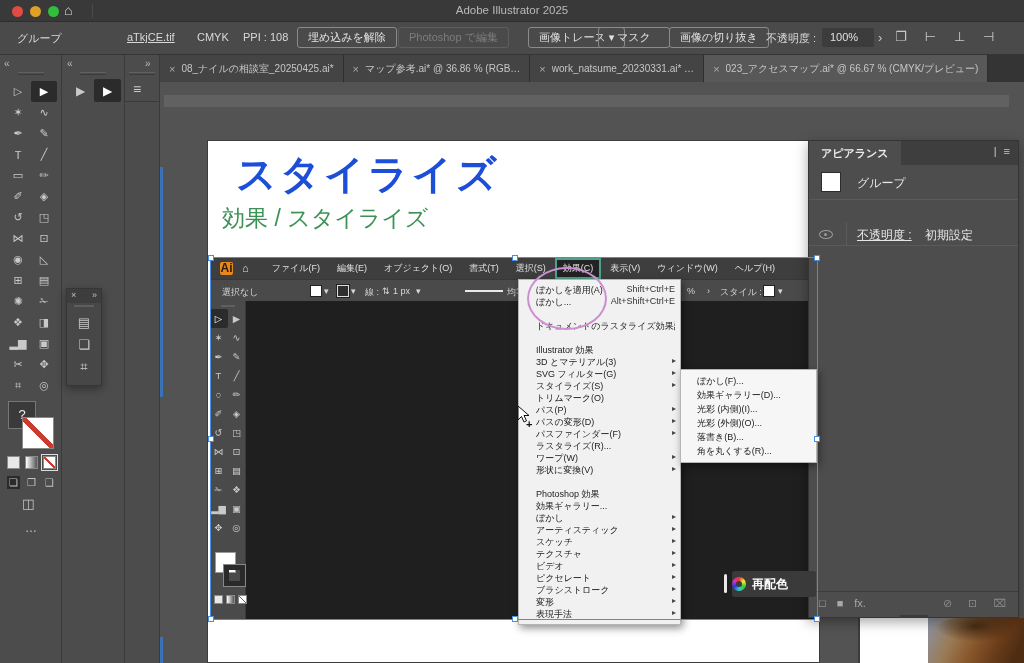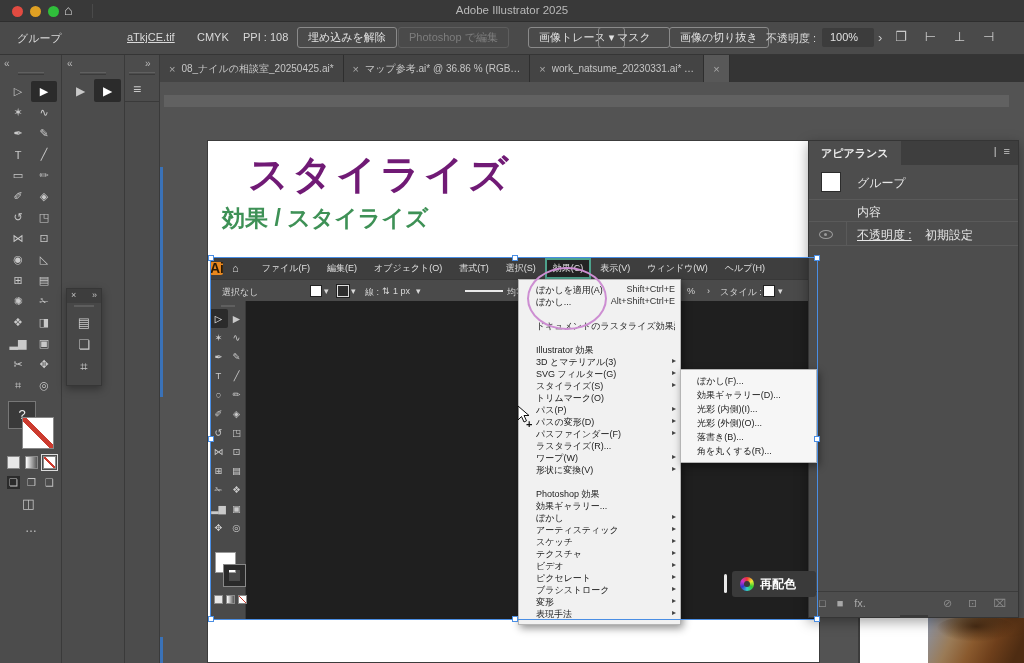--- a/index.html
+++ b/index.html
@@ -70,27 +70,27 @@
   .dtab.active { background:#585858; }
   .dtab .lbl { overflow:hidden; text-overflow:ellipsis; }
 
   
   .canvas { position:absolute; left:160px; top:82px; width:864px; height:581px; background:#535353; overflow:hidden; }
   .band { position:absolute; left:4px; top:13px; width:845px; height:12px; background:#666666; opacity:.75; }
   .edge-blue1 { position:absolute; left:0; top:85px; width:3px; height:230px; background:#3a72b8; }
   .edge-blue2 { position:absolute; left:0; top:555px; width:3px; height:108px; background:#3a72b8; }
 
   .artboard { position:absolute; left:47px; top:58px; width:613px; height:523px; background:#ffffff; border:1px solid #3c3c3c; }
-  .ab-title { position:absolute; left:28px; top:6px; font-size:40px; letter-spacing:3px; color:#701a75; font-weight:600;margin-left:12px; }
-  .ab-sub { position:absolute; left:14px; top:62px; font-size:23px; font-weight:700; }
+  .ab-title { position:absolute; left:28px; top:6px; font-size:40px; letter-spacing:3px; color:#1d4ed8; font-weight:600; }
+  .ab-sub { position:absolute; left:14px; top:62px; font-size:23px; font-weight:400; }
 
   
   .tif { position:absolute; left:2px; top:116px; width:608px; height:363px; background:#1f1f1f; }
   .i-menubar { position:absolute; left:0; top:0; width:608px; height:22px; background:#3e3e3e; display:flex; align-items:center; }
-  .ai-logo { width:13px; height:13px; margin-left:0; background:#e8871e; color:#2b1a05; font-size:14px; font-weight:700; text-align:center; line-height:13px; border-radius:2px; }
+  .ai-logo { width:13px; height:13px; margin-left:10px; background:#e8871e; color:#2b1a05; font-size:12px; font-weight:700; text-align:center; line-height:13px; border-radius:2px; }
   .i-home { margin-left:9px; font-size:11px; color:#d5d5d5; }
   .i-menus { display:flex; margin-left:16px; gap:3px; }
   .i-menu { padding:3px 7px; font-size:9px; color:#e0e0e0; white-space:nowrap; }
   .i-menu.active { background:#232323; outline:2px solid #4da28c; outline-offset:-1px; }
   .i-control { position:absolute; left:0; top:22px; width:608px; height:22px; background:#4a4a4a; border-top:1px solid #383838; color:#d8d8d8; font-size:9px; }
   .ic { position:absolute; top:6px; white-space:nowrap; }
   .ic-sw { position:absolute; top:5px; width:12px; height:12px; background:#fff; border:1px solid #222; }
   .ic-sw.stroke { background:#2e2e2e; border:1px solid #ddd; outline:1px solid #222; }
   .ic-line { position:absolute; left:255px; top:10px; width:38px; height:2px; background:#e8e8e8; }
   .i-toolbar { position:absolute; left:0; top:44px; width:36px; height:319px; background:#4a4a4a; border-right:1px solid #3a3a3a; }
@@ -113,21 +113,21 @@
   .submenu { position:absolute; left:470px; top:112px; width:137px; background:#f6f6f6; border:1px solid #b5b5b5; box-shadow:2px 3px 8px rgba(0,0,0,.45); padding:4px 0; z-index:6; }
   .smi { display:flex; align-items:center; height:14px; padding:0 6px 0 16px; font-size:9px; color:#222; white-space:nowrap; }
 
   
   .purple-ellipse { position:absolute; left:317px; top:10px; width:80px; height:63px; border:2.5px solid #cd8ed2; border-radius:50%; z-index:8; }
   .cursor { position:absolute; left:307px; top:148px; z-index:9; }
   .cursor .plus { position:absolute; left:9px; top:13px; color:#111; font-size:11px; font-weight:700; }
 
   
   .recolor-bar { position:absolute; left:514px; top:317px; width:3px; height:19px; background:#e9e9e9; border-radius:2px; z-index:4; }
-  .recolor { position:absolute; left:522px; top:314px; width:84px; height:26px; background:#3a3a3a; border-radius:3px; display:flex; align-items:center; gap:6px; padding:0 8px; z-index:4; }
+  .recolor { position:absolute; left:522px; top:314px; width:84px; height:26px; background:#3a3a3a; border-radius:3px; display:flex; align-items:center; gap:6px; padding:0 0; z-index:4; }
   .wheel { width:14px; height:14px; border-radius:50%; background:conic-gradient(#e33,#ee3,#3c3,#3cc,#33c,#c3c,#e33); position:relative; }
   .wheel::after { content:""; position:absolute; left:4px; top:4px; width:6px; height:6px; border-radius:50%; background:#3a3a3a; }
   .recolor .txt { color:#fff; font-size:12px; font-weight:700; white-space:nowrap; }
 
   
   .selbox { position:absolute; left:2px; top:116px; width:608px; height:363px; border:1px solid #4a8ee4; pointer-events:none; z-index:7; }
   .handle { position:absolute; width:6px; height:6px; background:#ffffff; border:1px solid #4a8ee4; }
   .h-tl{left:-3px;top:-3px;} .h-tc{left:301px;top:-3px;} .h-tr{right:-3px;top:-3px;}
   .h-ml{left:-3px;top:178px;} .h-mr{right:-3px;top:178px;}
   .h-bl{left:-3px;bottom:-3px;} .h-bc{left:301px;bottom:-3px;} .h-br{right:-3px;bottom:-3px;}
@@ -324,20 +324,21 @@
         <span class="lbl">マップ参考.ai* @ 36.86 % (RGB…</span>
       </div>
 
       <div class="dtab">
         <span class="x">×</span>
         <span class="lbl">work_natsume_20230331.ai* …</span>
       </div>
 
       <div class="dtab active">
         <span class="x">×</span>
+        <span class="lbl">023_アクセスマップ.ai* @ 66.67 % (CMYK/プレビュー)</span>
       </div>
     </div>
 
   <div class="canvas">
     <div class="band"></div>
     <div class="edge-blue1"></div>
     <div class="edge-blue2"></div>
 
     <div class="artboard">
       <div class="ab-title">スタイライズ</div>
@@ -673,23 +674,20 @@
       <span class="p-hicons">
         <span></span>
         <span>|</span>
         <span>≡</span>
       </span>
     </div>
     <div class="p-row p-row1">
       <span class="p-swatch"></span>
       <span class="p-lbl1">グループ</span>
     </div>
-    <div class="p-row p-row2">
-      <span class="p-lbl2">内容</span>
-    </div>
     <div class="p-row p-row3">
       <span class="p-eyecol">
           <span class="eye"></span>
         </span>
       <span class="p-op">不透明度 :</span>
       <span class="p-opv">初期設定</span>
     </div>
     <div class="p-bottom">
       <span class="p-bicons-l">
 

